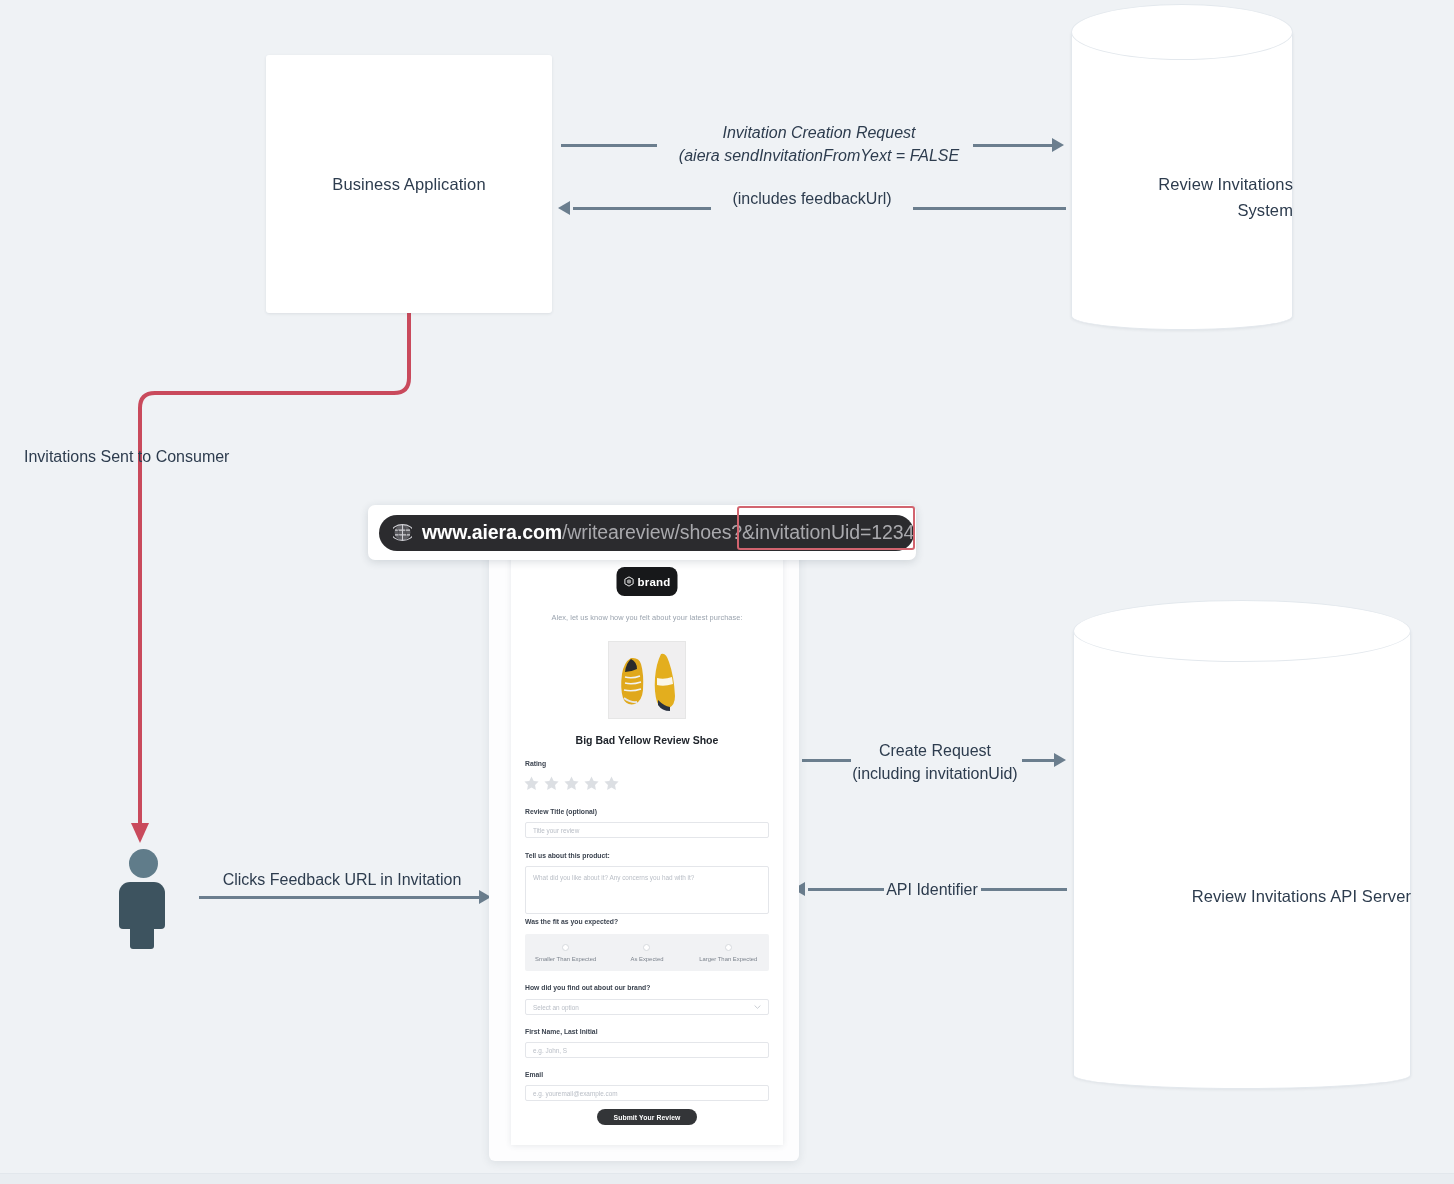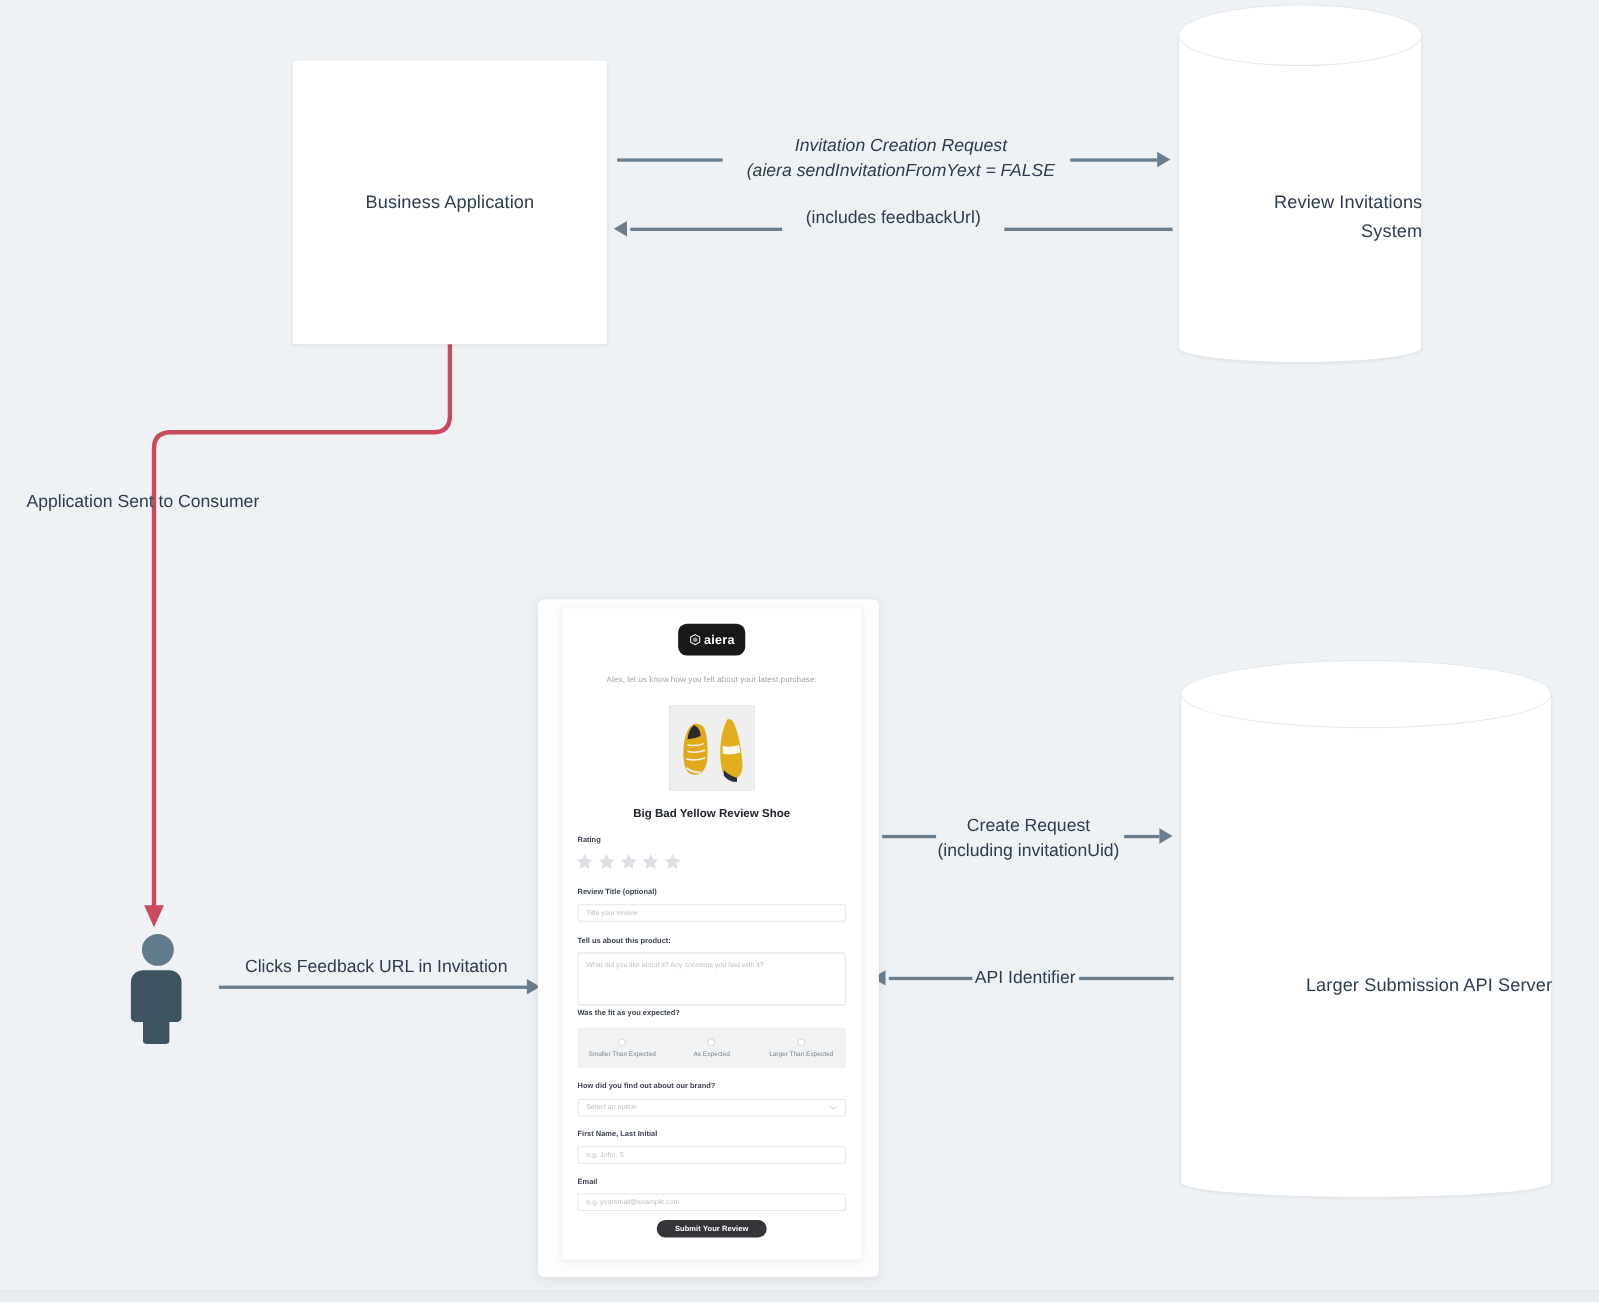--- a/index.html
+++ b/index.html
@@ -304,39 +304,39 @@
     <div class="top"></div>
     <div class="cyl-label">
       <div>Review Invitations</div>
       <div>System</div>
     </div>
   </div>
 
   <div class="cyl" id="cyl-api">
     <div class="body"></div>
     <div class="top"></div>
-    <div class="cyl-label" style="top:284px;">Larger Submission API Server</div>
+    <div class="cyl-label" style="top:284px;">Review Invitations API Server</div>
   </div>
 
   <div class="ln hln" style="left:561px; top:144px; width:96px;"></div>
   <div class="ln hln" style="left:973px; top:144px; width:79px;"></div>
   <div class="ahead-r" style="left:1052px; top:138px;"></div>
   <div class="edge-label italic" style="left:514px; top:122px; width:610px;">
     <div>Invitation Creation Request</div>
     <div>(aiera sendInvitationFromYext = FALSE</div>
   </div>
 
   <div class="ln hln" style="left:573px; top:207px; width:138px;"></div>
   <div class="ahead-l" style="left:558px; top:201px;"></div>
   <div class="ln hln" style="left:913px; top:207px; width:153px;"></div>
   <div class="edge-label" style="left:512px; top:188px; width:600px;">
     <div>(includes feedbackUrl)</div>
   </div>
 
-  <div class="edge-label" style="left:24px; top:446px; text-align:left;">Application Sent to Consumer</div>
+  <div class="edge-label" style="left:24px; top:446px; text-align:left;">Invitations Sent to Consumer</div>
 
   <div id="person">
     <div class="head"></div>
     <div class="torso"></div>
     <div class="legs"></div>
   </div>
 
   <div class="ln hln" style="left:199px; top:896px; width:284px;"></div>
   <div class="ahead-r" style="left:479px; top:890px;"></div>
   <div class="edge-label" style="left:204px; top:869px; width:276px;">Clicks Feedback URL in Invitation</div>
@@ -356,21 +356,21 @@
 
   <div id="browser-window"></div>
 
   <div id="browser-page">
 
     <div id="aiera-logo">
       <svg class="mark" viewBox="0 0 24 24">
         <path d="M12 2 L21 7 L21 17 L12 22 L3 17 L3 7 Z" fill="none" stroke="#ffffff" stroke-width="2"></path>
         <path d="M12 7 L16.5 9.5 L16.5 14.5 L12 17 L7.5 14.5 L7.5 9.5 Z" fill="#ffffff" opacity="0.55"></path>
       </svg>
-      <span class="wordmark">aiera</span>
+      <span class="wordmark">brand</span>
     </div>
 
     <div id="greeting">Alex, let us know how you felt about your latest purchase:</div>
 
     <div id="product-image">
       <svg viewBox="0 0 78 78" width="78" height="78">
         <rect width="78" height="78" fill="#f0eff0"></rect>
         <g transform="translate(2,6)">
           <path d="M20 10 Q13 14 11 26 Q9 40 12 50 Q15 58 24 56 Q31 53 32 42 Q33 26 30 16 Q28 9 20 10 Z" fill="#e0a81c"></path>
           <path d="M20 11 Q15 15 14 24 Q20 24 26 21 Q26 14 20 11 Z" fill="#2b2b2b"></path>
@@ -448,15 +448,30 @@
     </div>
 
     <div class="field-label" style="top:518px;">Email</div>
     <div class="input-box" style="top:532px; height:16px;">
       <span class="ph">e.g. youremail@example.com</span>
     </div>
 
     <div id="submit-btn">Submit Your Review</div>
   </div>
 
+  <div id="urlbar-card">
+    <div id="urlbar-inner">
+      <svg id="globe-icon" viewBox="0 0 24 24">
+        <circle cx="12" cy="12" r="10" fill="#5d5d62"></circle>
+        <path d="M12 2 A14 10 0 0 0 12 22 A14 10 0 0 0 12 2 Z" fill="none" stroke="#cfcfd4" stroke-width="1.4"></path>
+        <path d="M2.5 9 H21.5 M2.5 15 H21.5 M12 2 V22" stroke="#cfcfd4" stroke-width="1.3" fill="none"></path>
+        <path d="M5 6 Q9 10 7 14 Q6 17 9 19" fill="#3b3b40" opacity="0.75"></path>
+        <path d="M14 4 Q18 7 16 11 Q19 13 17 17" fill="#3b3b40" opacity="0.6"></path>
+      </svg>
+      <div id="url-text">
+        <span class="dom">www.aiera.com</span><span class="path">/writeareview/shoes?</span><span class="qs">&amp;invitationUid=1234</span>
+      </div>
+      <div id="url-highlight"></div>
+    </div>
+  </div>
 
   <div id="bottomstrip"></div>
 </div>
 
 </body></html>

